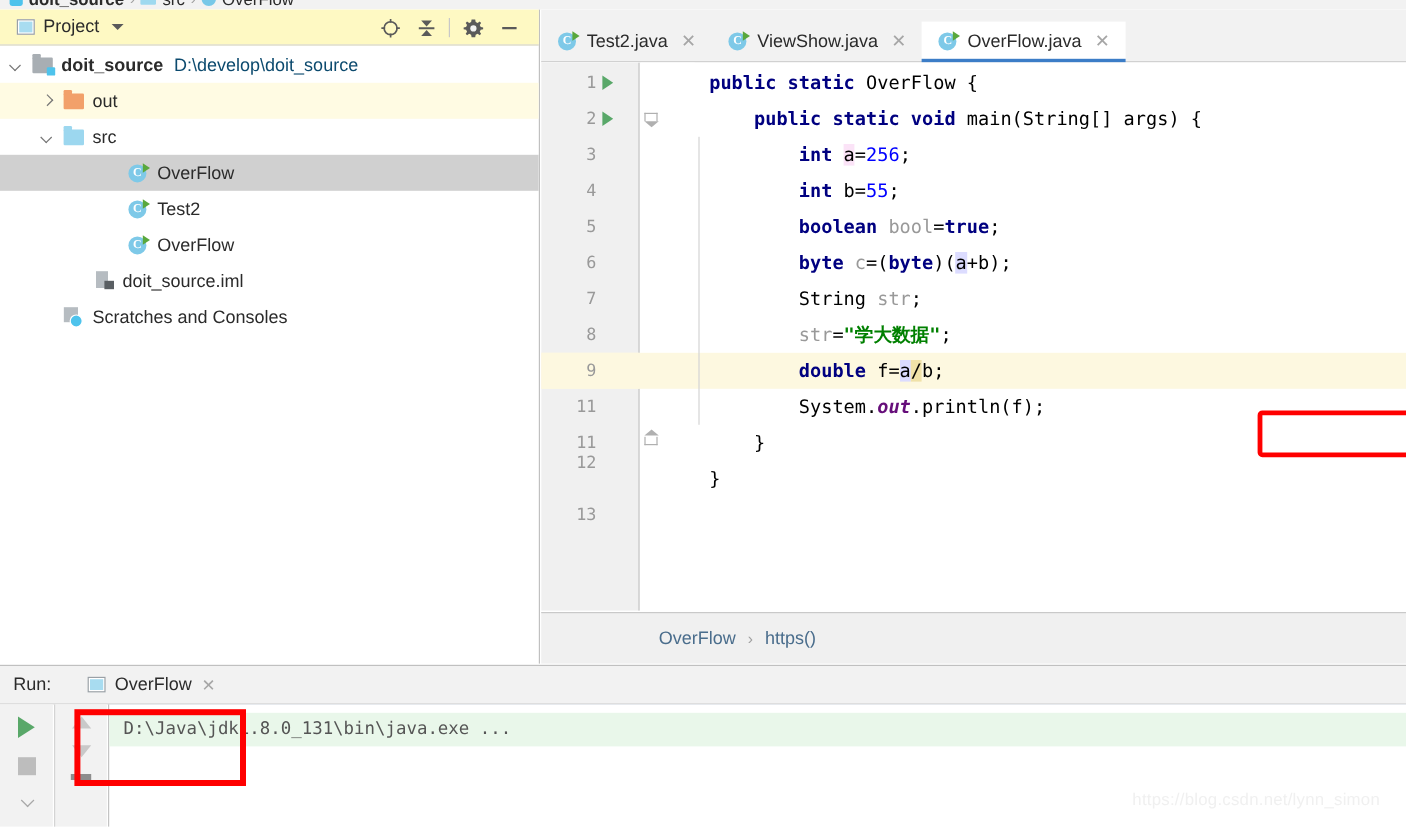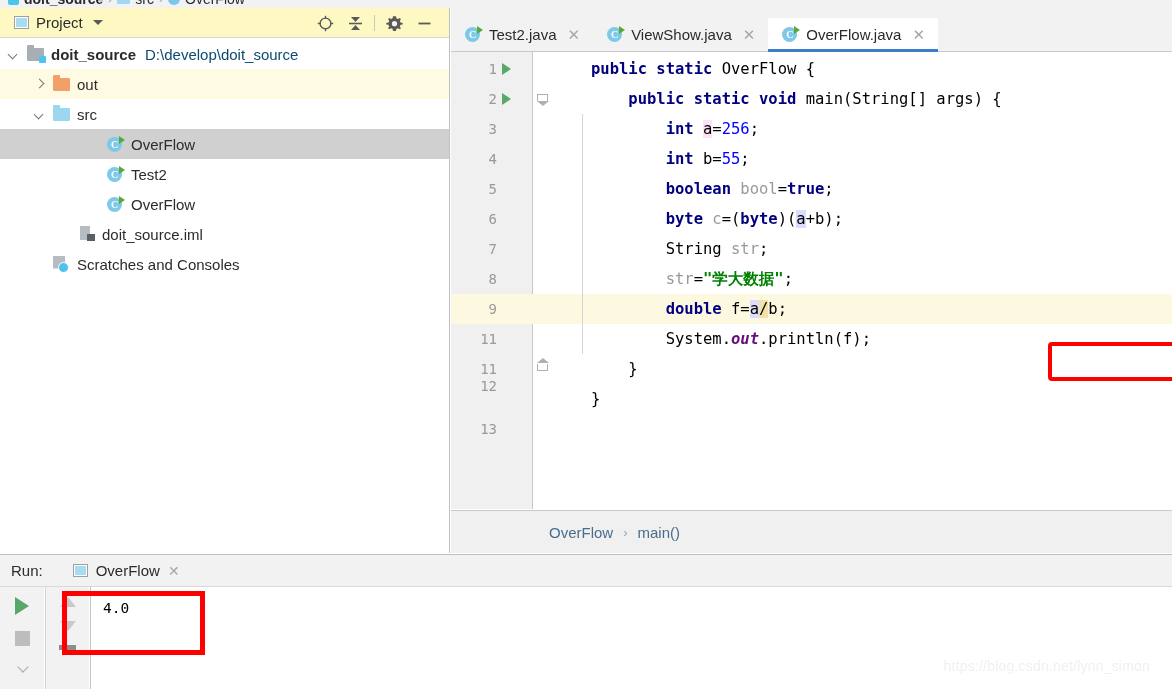--- a/index.html
+++ b/index.html
@@ -468,21 +468,21 @@
           <div class="codeline" style="top: 302px;"><span class="txt">    }</span></div>
           <div class="codeline" style="top: 332px;"><span class="txt">}</span></div>
           <div class="codeline" style="top: 362px;"><span class="txt"></span></div>
         </div>
       <div class="redbox-code"></div>
     </div>
 
     <div class="breadcrumb">
       <span>OverFlow</span>
       <span class="bc-sep">›</span>
-      <span>main()</span>
+      <span>https()</span>
     </div>
   </div>
 
   <div class="run-panel">
     <div class="run-header">
       <span class="run-label">Run:</span>
       <span class="run-tab">
         <span class="panel-icon"></span>
         <span>OverFlow</span>
         <span class="x">✕</span>
@@ -496,20 +496,20 @@
     </div>
 
     <div class="run-toolbar2">
       <span class="arrow-up"></span>
       <span class="arrow-dn"></span>
       <span class="dash"></span>
     </div>
 
     <div class="console-scroll"></div>
     <div class="console">
-        <div class="cline out">4.0</div>
+        <div class="cline head">D:\Java\jdk1.8.0_131\bin\java.exe ...</div>
       </div>
 
     <div class="watermark">https://blog.csdn.net/lynn_simon</div>
   </div>
 
   <div class="redbox-console"></div>
 </div>
 
 </body></html>

